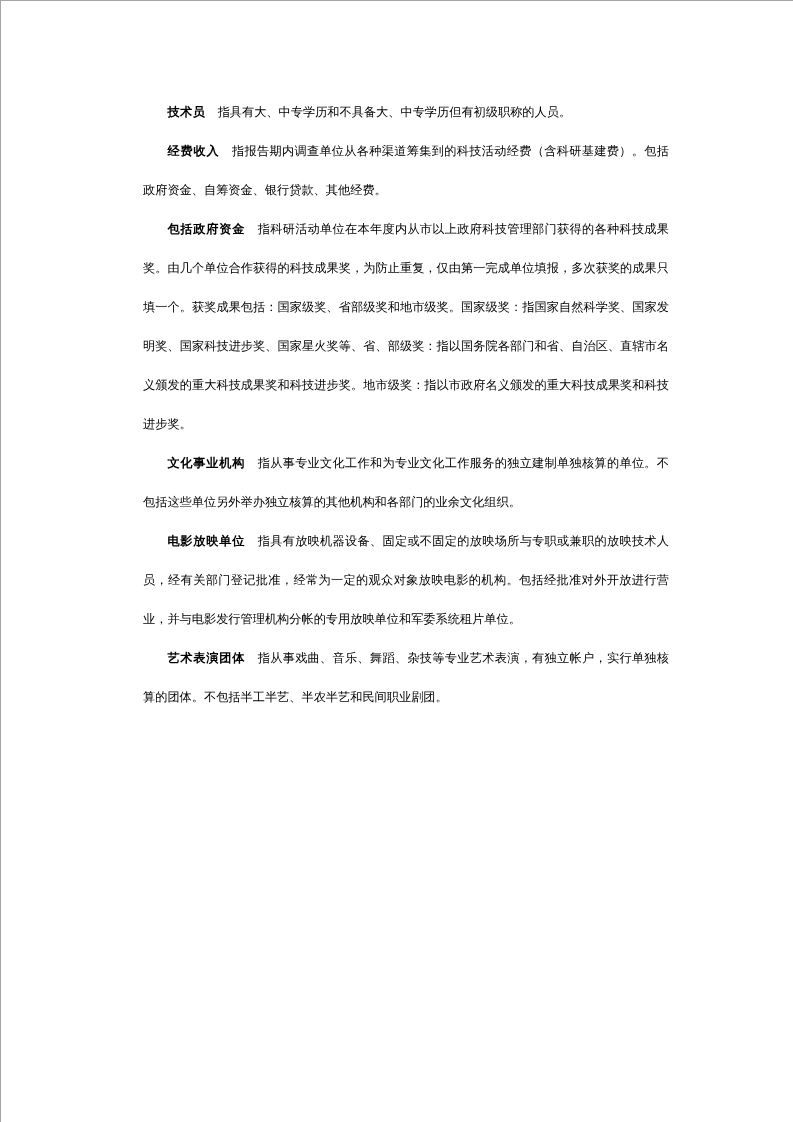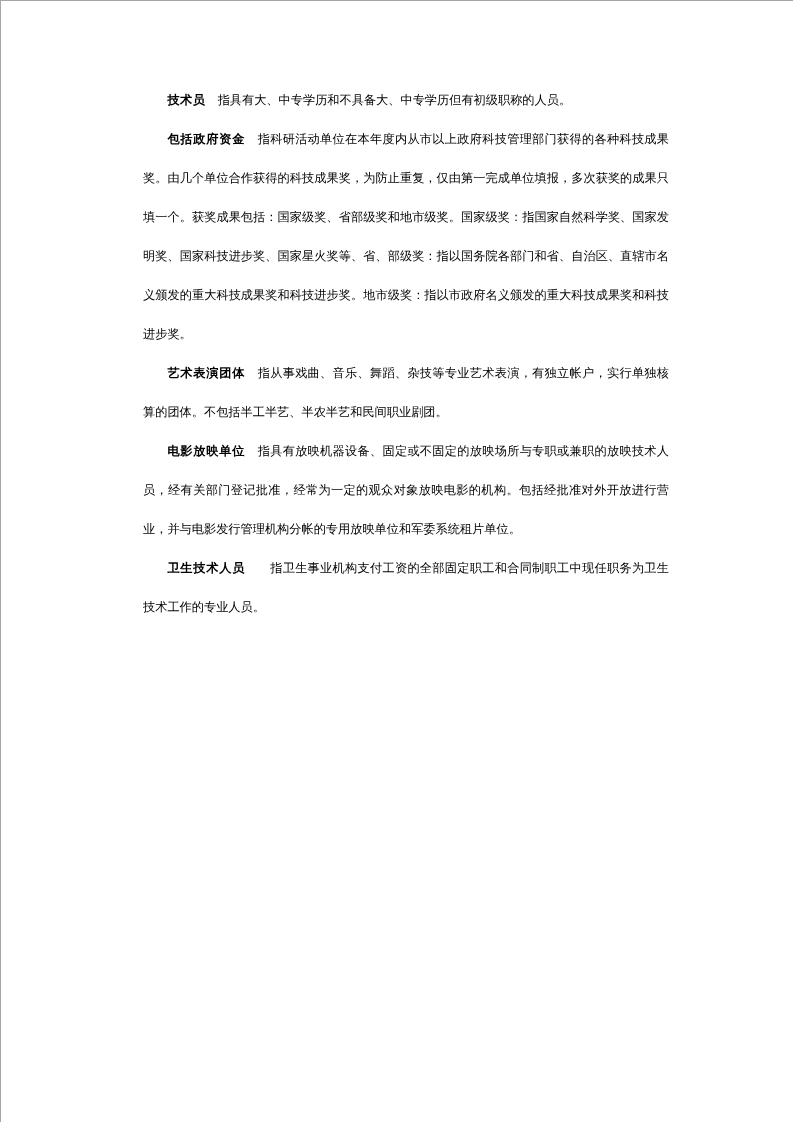--- a/index.html
+++ b/index.html
@@ -8,21 +8,21 @@
     height: 1122px;
     background: #ffffff;
     overflow: hidden;
     box-sizing: border-box;
     border-top: 1px solid #a6a6a6;
     border-left: 1px solid #a6a6a6;
   }
   .content {
     position: absolute;
     left: 143px;
-    top: 81px;
+    top: 93px;
     width: 526px;
     color: #000000;
   }
   p.entry {
     margin: 0;
     font-family: "Liberation Serif", "DejaVu Serif", serif;
     font-size: 12.2px;
     line-height: 39px;
     text-align: justify;
     text-indent: 2em;
@@ -36,26 +36,27 @@
   }
   p.entry .gap { white-space: pre; }
 </style>
 </head>
 <body>
 
 <div class="content">
 
   <p class="entry"><span class="term">技术员</span><span class="gap">　</span><span class="def">指具有大、中专学历和不具备大、中专学历但有初级职称的人员。</span></p>
 
+  <p class="entry"><span class="term">经费收入</span><span class="gap">　</span><span class="def">指报告期内调查单位从各种渠道筹集到的科技活动经费（含科研基建费）。包括政府资金、自筹资金、银行贷款、其他经费。</span></p>
 
 
   <p class="entry"><span class="term">包括政府资金</span><span class="gap">　</span><span class="def">指科研活动单位在本年度内从市以上政府科技管理部门获得的各种科技成果奖。由几个单位合作获得的科技成果奖，为防止重复，仅由第一完成单位填报，多次获奖的成果只填一个。获奖成果包括：国家级奖、省部级奖和地市级奖。国家级奖：指国家自然科学奖、国家发明奖、国家科技进步奖、国家星火奖等、省、部级奖：指以国务院各部门和省、自治区、直辖市名义颁发的重大科技成果奖和科技进步奖。地市级奖：指以市政府名义颁发的重大科技成果奖和科技进步奖。</span></p>
 
+  <p class="entry"><span class="term">文化事业机构</span><span class="gap">　</span><span class="def">指从事专业文化工作和为专业文化工作服务的独立建制单独核算的单位。不包括这些单位另外举办独立核算的其他机构和各部门的业余文化组织。</span></p>
+
+  <p class="entry"><span class="term">电影放映单位</span><span class="gap">　</span><span class="def">指具有放映机器设备、固定或不固定的放映场所与专职或兼职的放映技术人员，经有关部门登记批准，经常为一定的观众对象放映电影的机构。包括经批准对外开放进行营业，并与电影发行管理机构分帐的专用放映单位和军委系统租片单位。</span></p>
 
   <p class="entry"><span class="term">艺术表演团体</span><span class="gap">　</span><span class="def">指从事戏曲、音乐、舞蹈、杂技等专业艺术表演，有独立帐户，实行单独核算的团体。不包括半工半艺、半农半艺和民间职业剧团。</span></p>
 
-  <p class="entry"><span class="term">电影放映单位</span><span class="gap">　</span><span class="def">指具有放映机器设备、固定或不固定的放映场所与专职或兼职的放映技术人员，经有关部门登记批准，经常为一定的观众对象放映电影的机构。包括经批准对外开放进行营业，并与电影发行管理机构分帐的专用放映单位和军委系统租片单位。</span></p>
-
-  <p class="entry"><span class="term">卫生技术人员</span><span class="gap">　　</span><span class="def">指卫生事业机构支付工资的全部固定职工和合同制职工中现任职务为卫生技术工作的专业人员。</span></p>
 
 
 
 </div>
 
 </body></html>

